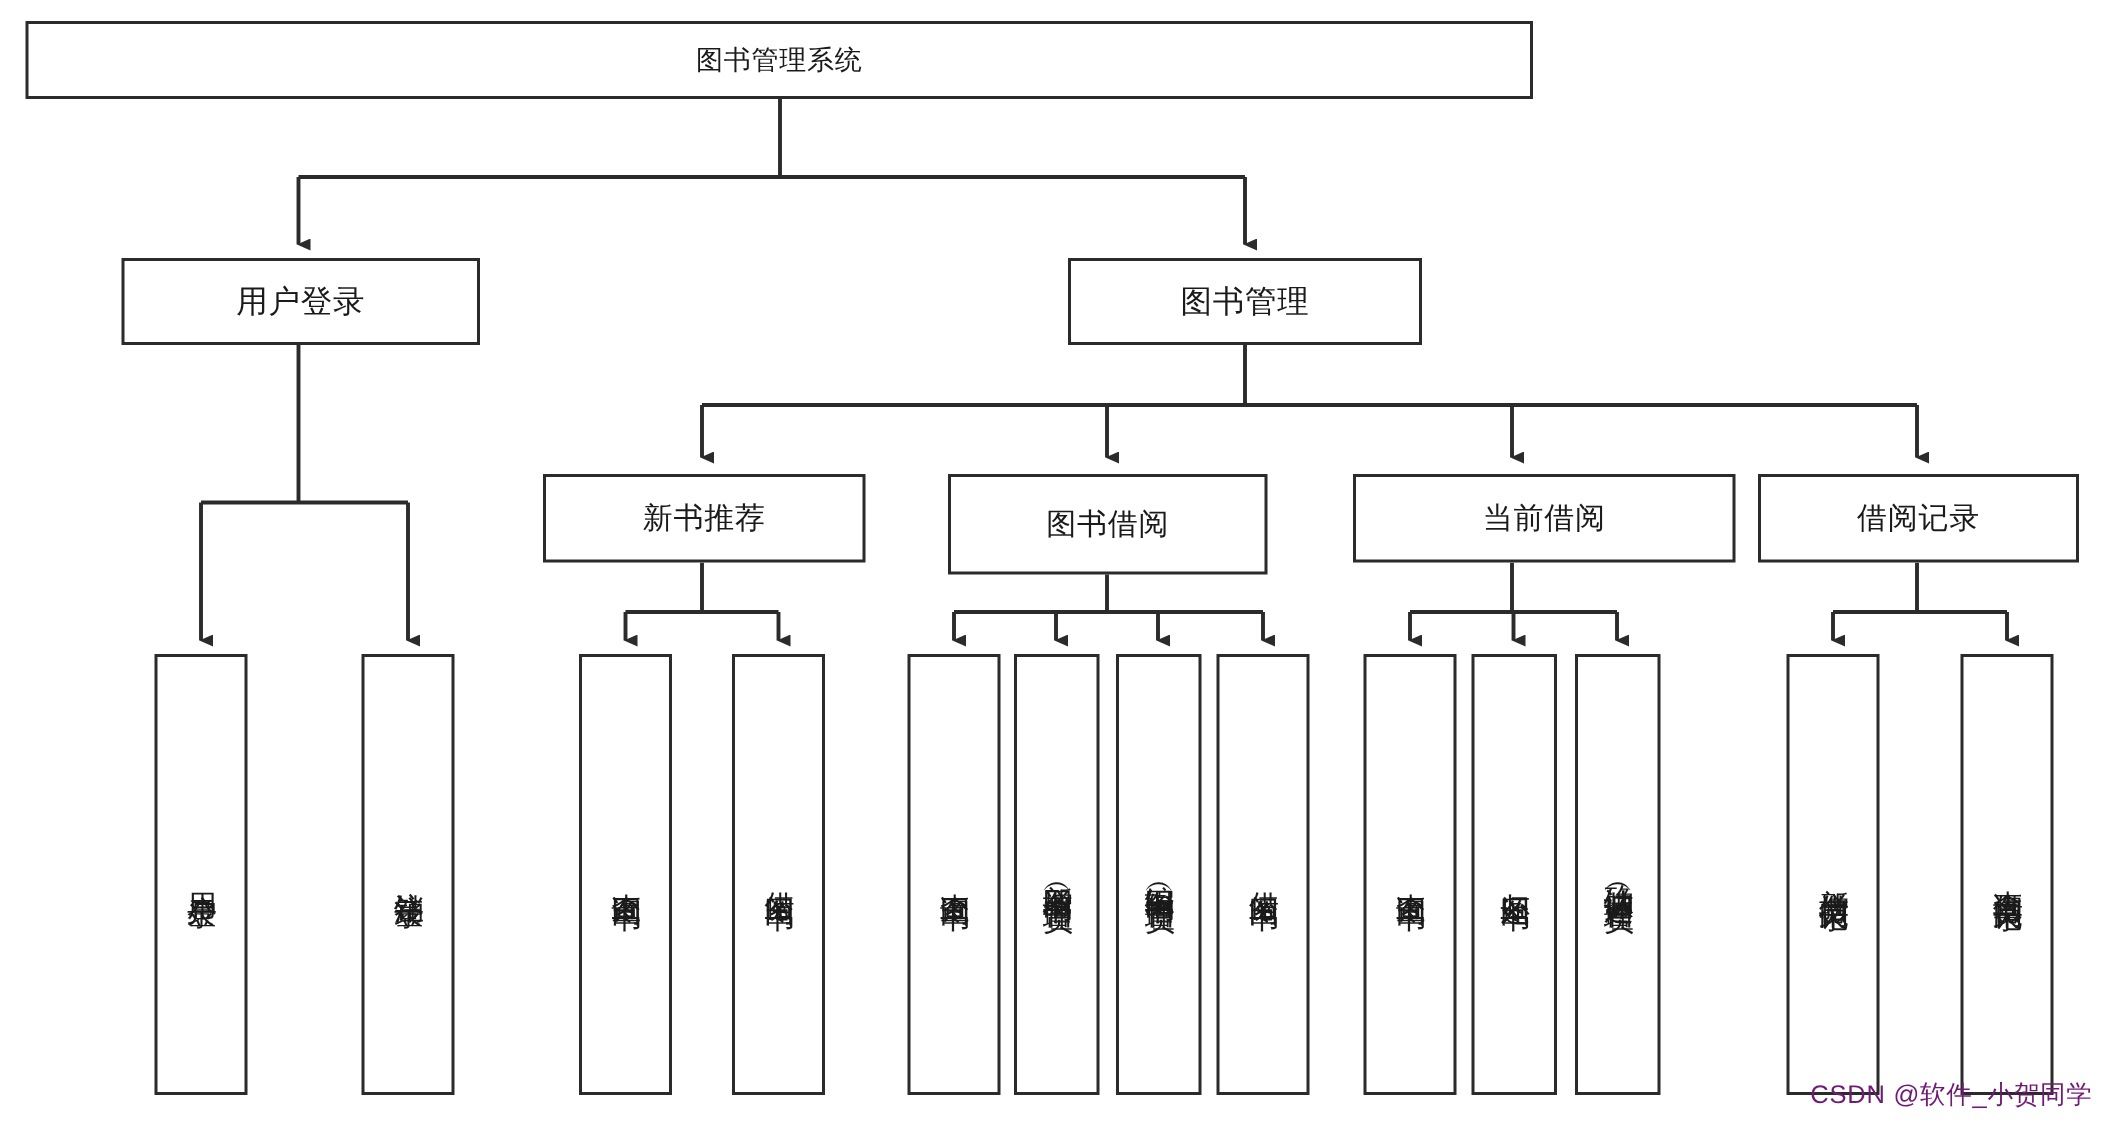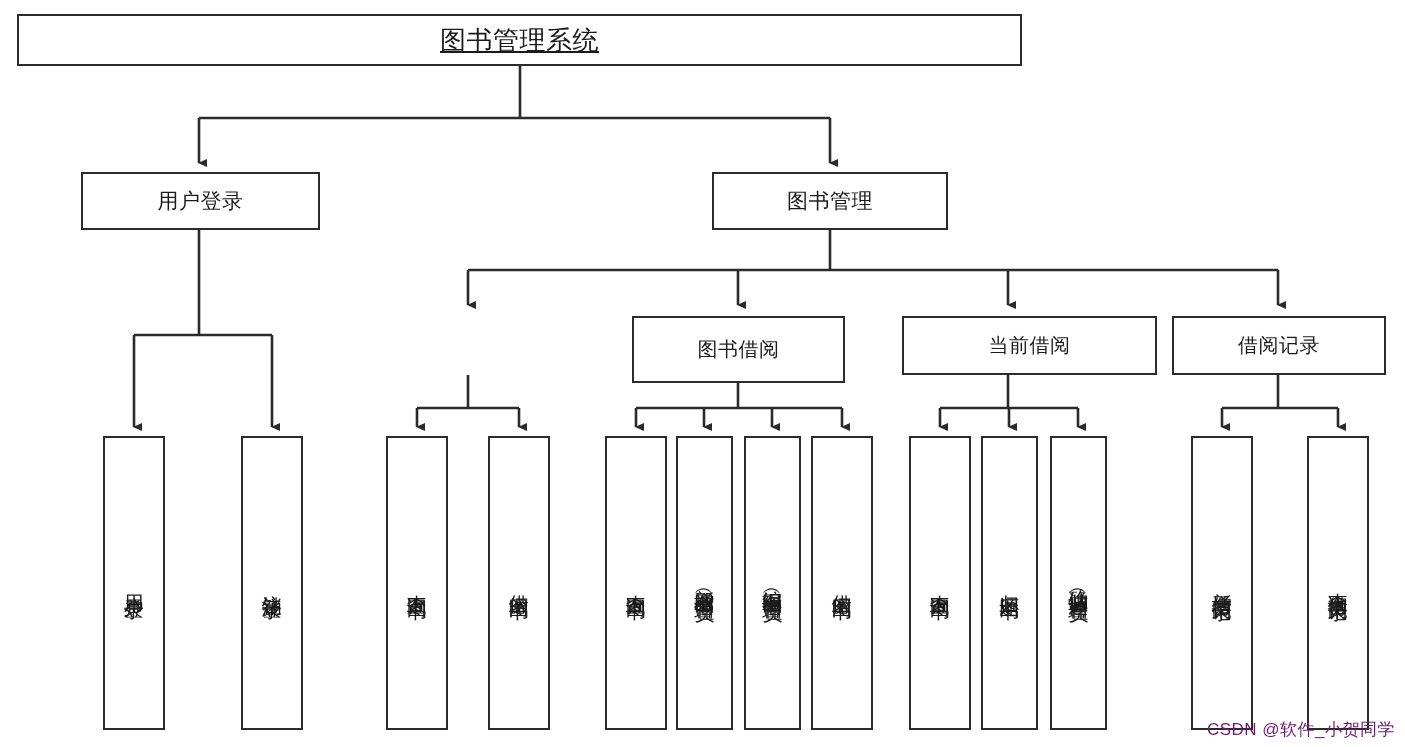--- a/index.html
+++ b/index.html
@@ -31,22 +31,21 @@
     box-sizing: border-box;
     background: #ffffff;
     border: 2px solid #2b2b2b;
     display: flex;
     align-items: center;
     justify-content: center;
     color: #1a1a1a;
     letter-spacing: 0.5px;
   }
   .node.root-node {
-    font-size: 26px;
-    text-decoration: underline;
+    font-size: 18px;
   }
   .node.level2-node {
     font-size: 21px;
   }
   .node.level3-node {
     font-size: 20px;
   }
   .node.leaf-node {
     font-size: 20px;
     padding: 10px 0;
@@ -131,20 +130,23 @@
   </div>
 
   <div class="node level2-node" style="left:81px; top:172px; width:239px; height:58px;">
     <span>用户登录</span>
   </div>
 
   <div class="node level2-node" style="left:712px; top:172px; width:236px; height:58px;font-family:Liberation Serif, serif;">
     <span>图书管理</span>
   </div>
 
+  <div class="node level3-node" style="left:362px; top:316px; width:215px; height:59px;">
+    <span>新书推荐</span>
+  </div>
 
   <div class="node level3-node" style="left:632px; top:316px; width:213px; height:67px;">
     <span>图书借阅</span>
   </div>
 
   <div class="node level3-node" style="left:902px; top:316px; width:255px; height:59px;">
     <span>当前借阅</span>
   </div>
 
   <div class="node level3-node" style="left:1172px; top:316px; width:214px; height:59px;">

